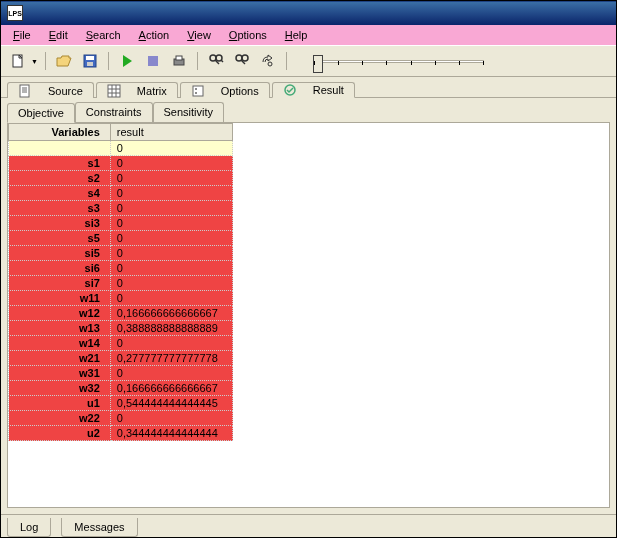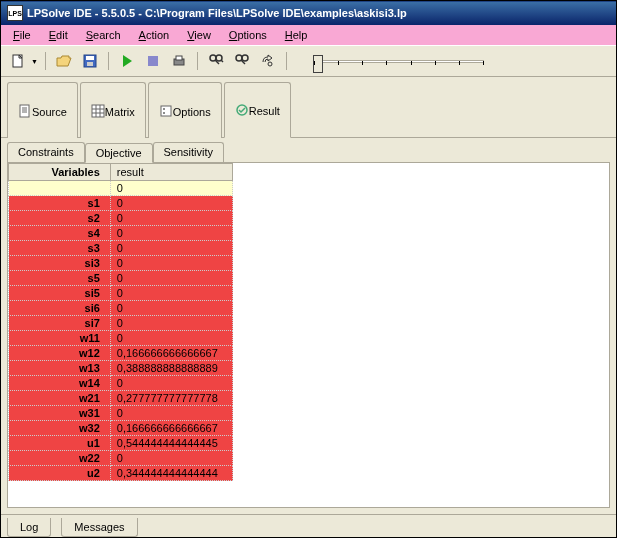--- a/index.html
+++ b/index.html
@@ -12,21 +12,21 @@
     .toolbar { background: #ece9d8; padding: 4px 6px; display: flex; align-items: center; gap: 4px; border-top: 1px solid #fff; border-bottom: 1px solid #aca899; }
     .toolbar .tb-btn { width: 22px; height: 22px; display: flex; align-items: center; justify-content: center; cursor: default; border: 1px solid transparent; }
     .toolbar .sep { width: 1px; height: 18px; background: #aca899; margin: 0 3px; }
     .toolbar .dropdown-arrow { font-size: 7px; margin-left: -2px; }
     .slider { flex: 1; display: flex; align-items: center; margin-left: 20px; position: relative; height: 20px; }
     .slider-track { height: 3px; background: #fff; border: 1px solid #aca899; width: 170px; position: relative; }
     .slider-thumb { position: absolute; left: -2px; top: -6px; width: 10px; height: 18px; background: #ece9d8; border: 1px solid #404040; }
     .slider-ticks { position: absolute; top: 10px; left: 0; width: 170px; display: flex; justify-content: space-between; }
     .slider-tick { width: 1px; height: 4px; background: #000; }
     .tabbar { background: #ece9d8; padding: 4px 6px 0 6px; display: flex; gap: 0; border-bottom: 1px solid #aca899; }
-    .tabbar .tab { padding: 20px 10px; background: #ece9d8; border: 1px solid #aca899; border-bottom: none; border-radius: 3px 3px 0 0; display: flex; align-items: flex-end; gap: 0; cursor: default; margin-right: 2px; position: relative; top: 1px; }
+    .tabbar .tab { padding: 0 10px; background: #ece9d8; border: 1px solid #aca899; border-bottom: none; border-radius: 3px 3px 0 0; display: flex; align-items: center; gap: 16px; cursor: default; margin-right: 2px; position: relative; top: 1px; }
     .tabbar .tab.active { background: #ece9d8; border-bottom: 1px solid #ece9d8; z-index: 1; }
     .tabbar .tab-icon { width: 14px; height: 14px; display: flex; align-items: center; justify-content: center; }
     .subtabs { background: #ece9d8; padding: 4px 6px 0 6px; display: flex; gap: 0; }
     .subtabs .subtab { padding: 3px 10px; background: #ece9d8; border: 1px solid #aca899; border-bottom: none; border-radius: 3px 3px 0 0; cursor: default; position: relative; }
     .subtabs .subtab.active { border-bottom: 1px solid #ece9d8; top: 1px; z-index: 2; }
     .content { flex: 1; background: #ece9d8; padding: 0 6px 6px 6px; overflow: hidden; display: flex; flex-direction: column; }
     .grid-wrap { border: 1px solid #aca899; background: #fff; flex: 1; overflow: hidden; }
     .grid { border-collapse: collapse; width: 225px; }
     .grid th { background: #ece9d8; border: 1px solid #aca899; padding: 2px 6px; text-align: left; font-weight: normal; }
     .grid td { border: 1px dotted #ccc; padding: 1px 6px; background: #ef4444; }
@@ -35,21 +35,20 @@
     .grid .res-col { width: 120px; }
     .bottombar { background: #ece9d8; padding: 3px 6px 0 6px; display: flex; border-top: 1px solid #aca899; }
     .bottombar .btab { padding: 3px 12px; background: #ece9d8; border: 1px solid #aca899; border-top: none; border-radius: 0 0 3px 3px; cursor: default; margin-right: 10px; }
     svg { display: block; }
   </style>
 </head>
 <body>
 
 <div class="titlebar">
   <span class="icon">LPS</span>
-  <span>LPSolve IDE - 5.5.0.5 - C:\Program Files\LPSolve IDE\examples\askisi3.lp</span>
 </div>
 
 <div class="menubar">
   <div class="menu-item"><u>F</u><span>ile</span></div>
   <div class="menu-item"><u>E</u><span>dit</span></div>
   <div class="menu-item"><u>S</u><span>earch</span></div>
   <div class="menu-item"><u>A</u><span>ction</span></div>
   <div class="menu-item"><u>V</u><span>iew</span></div>
   <div class="menu-item"><u>O</u><span>ptions</span></div>
   <div class="menu-item"><u>H</u><span>elp</span></div>
@@ -172,22 +171,22 @@
         <svg width="14" height="14">
           <circle cx="7" cy="7" r="5" fill="none" stroke="#4a7" stroke-width="1.5"></circle>
           <path d="M4 7 L6 9 L10 5" fill="none" stroke="#4a7" stroke-width="1.5"></path>
         </svg>
       </span>
       <span>Result</span>
     </div>
 </div>
 
 <div class="subtabs">
+  <div class="subtab active"><span>Objective</span></div>
   <div class="subtab"><span>Constraints</span></div>
-  <div class="subtab active"><span>Objective</span></div>
   <div class="subtab"><span>Sensitivity</span></div>
 </div>
 
 <div class="content">
   <div class="grid-wrap">
     <table class="grid">
       <thead>
         <tr>
           <th class="var-col"><span>Variables</span></th>
           <th class="res-col"><span>result</span></th>

